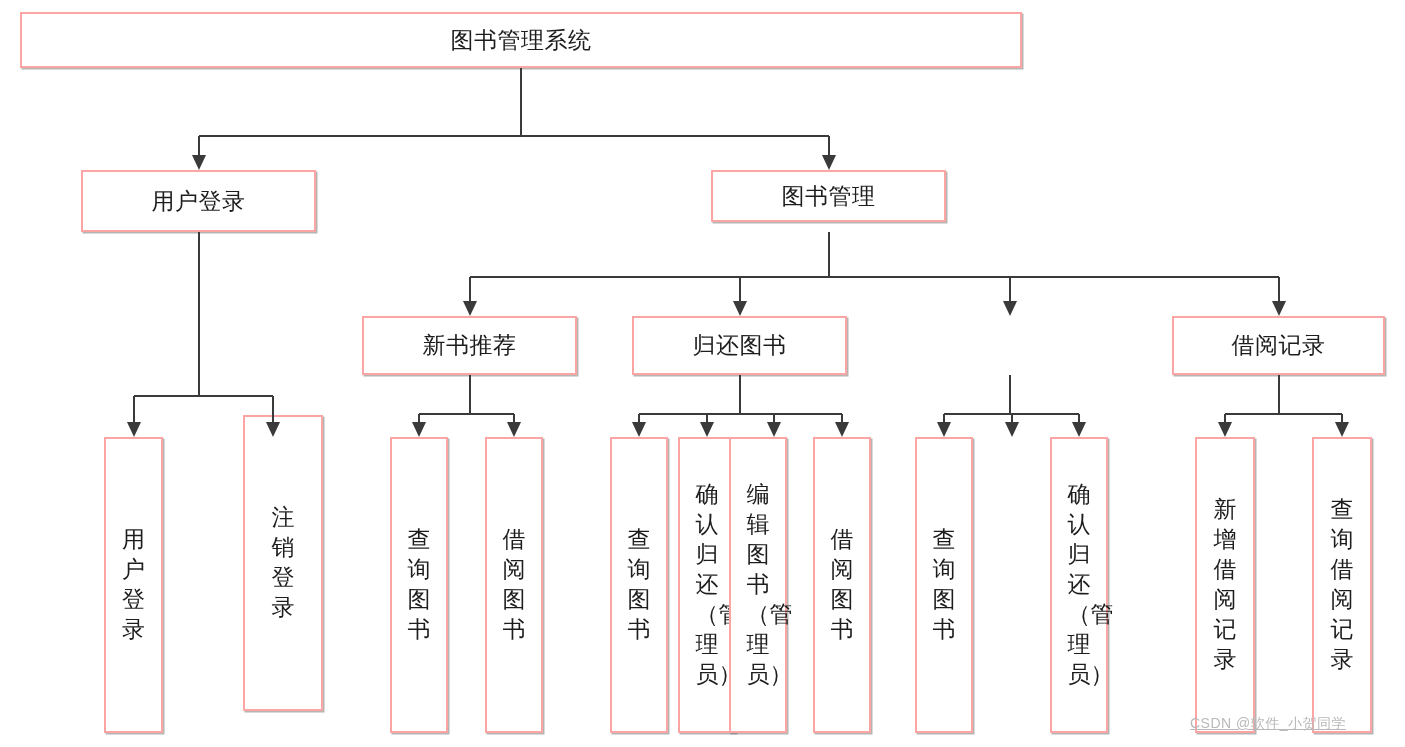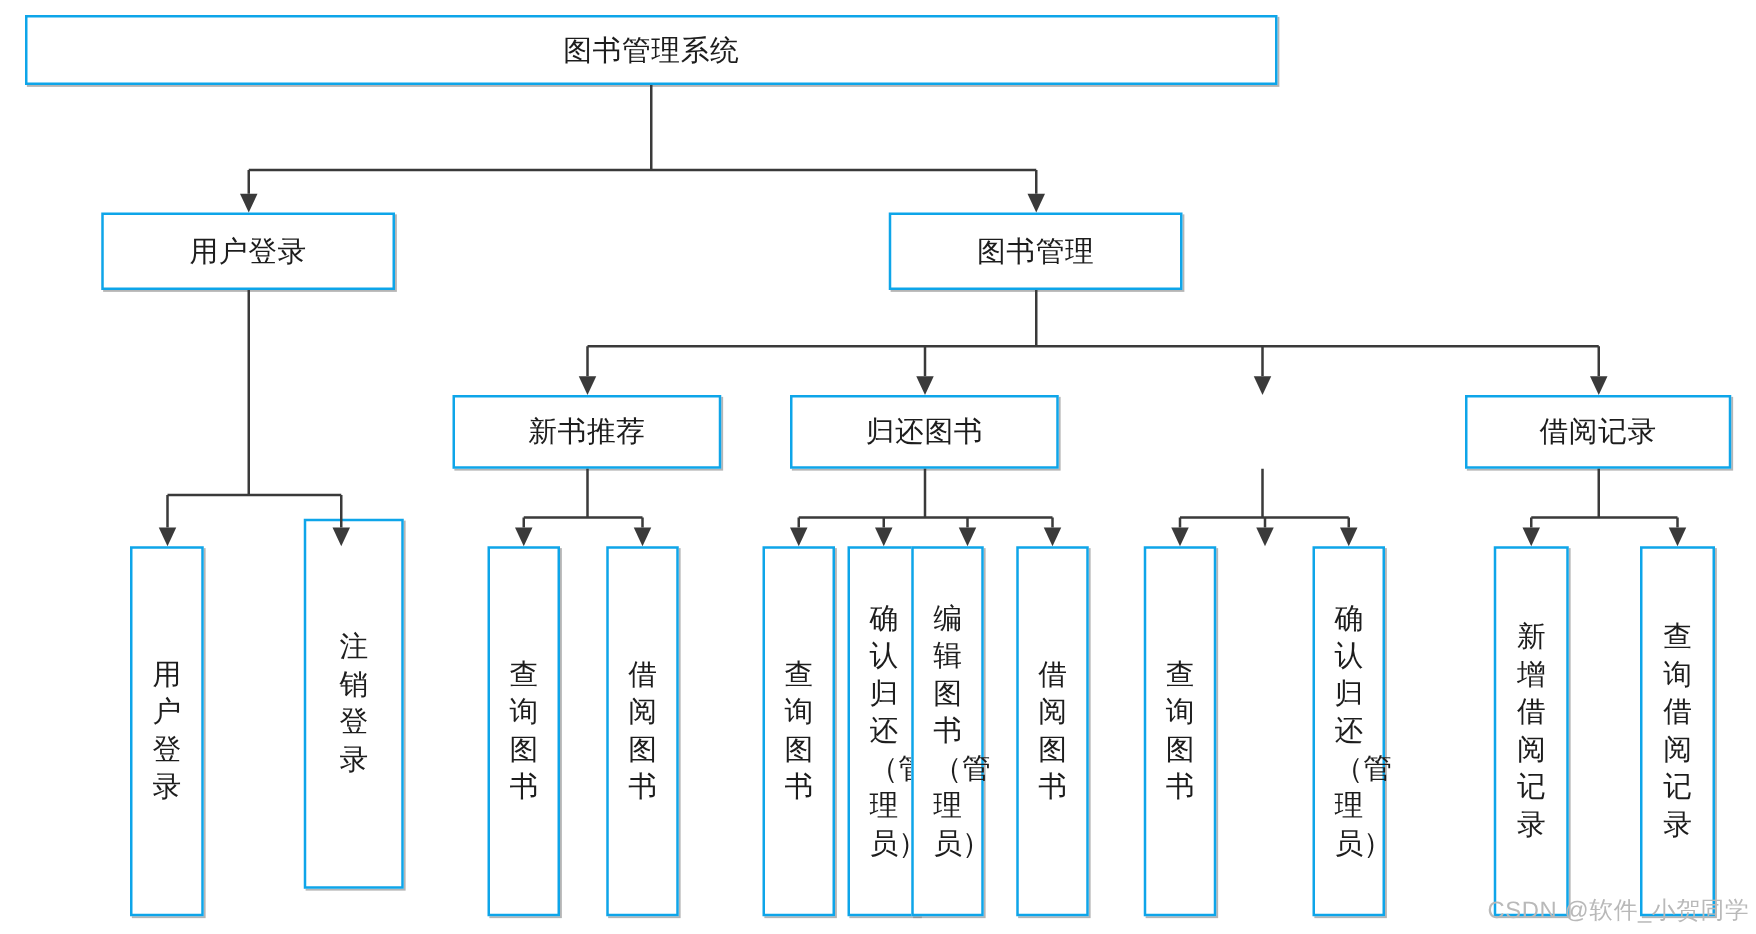--- a/index.html
+++ b/index.html
@@ -15,21 +15,21 @@
     width: 1405px;
     height: 747px;
     background: #ffffff;
     overflow: hidden;
   }
   
   .node {
     position: absolute;
     box-sizing: border-box;
     background: #ffffff;
-    border: 2px solid #0ea5e9;
+    border: 2px solid #fca5a5;
     box-shadow: 1.5px 1.5px 0 0 rgba(120,120,120,0.55);
     display: flex;
     align-items: center;
     justify-content: center;
     color: #1d1d1d;
   }
   .node .label {
     font-size: 23px;
     line-height: 1.15;
     letter-spacing: 0.5px;
@@ -62,38 +62,39 @@
     width: 0;
     height: 0;
     border-left: 7px solid transparent;
     border-right: 7px solid transparent;
     border-top: 15px solid #3a3a3a;
   }
   
   #watermark {
     position: absolute;
     color: #b9b9b9;
-    font-size: 19px;
+    font-size: 14px;
     white-space: nowrap;
     letter-spacing: 0.5px;
+    text-decoration: underline;
   }
 </style>
 </head>
 <body>
 
 <div id="canvas">
 
   <div class="node" id="node-title" style="left: 20px; top: 12px; width: 1002px; height: 56px;">
     <span class="label">图书管理系统</span>
   </div>
 
   <div class="node" id="node-l2-0" style="left: 81px; top: 170px; width: 235px; height: 62px;">
     <span class="label">用户登录</span>
   </div>
-  <div class="node" id="node-l2-1" style="left: 711px; top: 170px; width: 235px; height: 62px;">
+  <div class="node" id="node-l2-1" style="left: 711px; top: 170px; width: 235px; height: 52px;">
     <span class="label">图书管理</span>
   </div>
 
   <div class="node" id="node-l3-0" style="left: 362px; top: 316px; width: 215px; height: 59px;">
     <span class="label">新书推荐</span>
   </div>
   <div class="node" id="node-l3-1" style="left: 632px; top: 316px; width: 215px; height: 59px;">
     <span class="label">归还图书</span>
   </div>
   <div class="node" id="node-l3-3" style="left: 1172px; top: 316px; width: 213px; height: 59px;">

